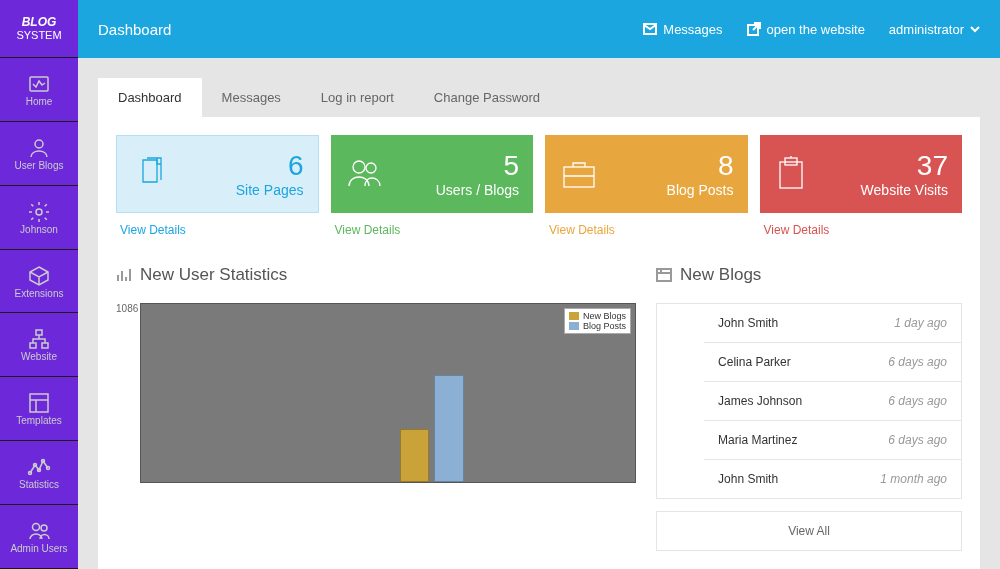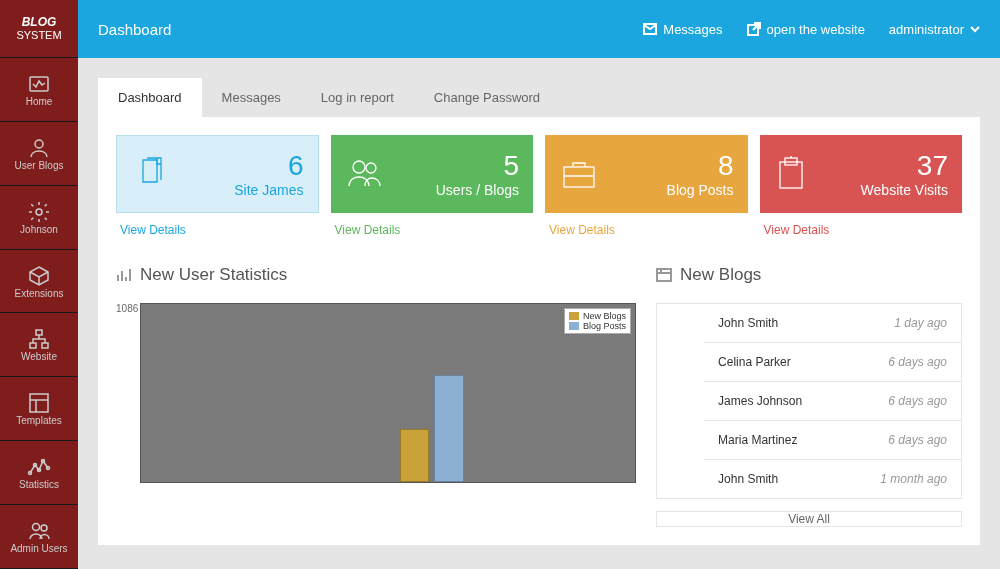--- a/index.html
+++ b/index.html
@@ -1,17 +1,17 @@
 <!DOCTYPE html>
 <html><head>
 <meta charset="utf-8">
 <style>
 * { box-sizing: border-box; margin: 0; padding: 0; }
 body { font-family: Arial, Helvetica, sans-serif; background: #e5e5e5; color: #333; width: 1000px; height: 569px; overflow: hidden; }
-.sidebar { position: absolute; left: 0; top: 0; width: 78px; height: 569px; background: #7f1d1d; display: flex; flex-direction: column; }
+.sidebar { position: absolute; left: 0; top: 0; width: 78px; height: 569px; background: #6d28d9; display: flex; flex-direction: column; }
 .logo { height: 58px; display: flex; flex-direction: column; justify-content: center; align-items: center; color: #fff; font-size: 11px; border-bottom: 1px solid #1a1a1a; }
 .logo .b { font-style: italic; font-weight: bold; font-size: 12px; }
 .nav-item { display: flex; flex-direction: column; align-items: center; justify-content: center; color: #ccc; font-size: 10px; height: 64px; border-bottom: 1px solid #1a1a1a; cursor: pointer; }
 .nav-item svg { width: 24px; height: 24px; stroke: #ccc; fill: none; stroke-width: 1.5; }
 .topbar { position: absolute; left: 78px; top: 0; right: 0; height: 58px; background: #1ba6e0; display: flex; align-items: center; padding: 0 20px; color: #fff; }
 .topbar-title { font-size: 15px; flex: 1; }
 .topbar-right { display: flex; gap: 24px; font-size: 13px; align-items: center; }
 .topbar-link { display: flex; align-items: center; gap: 6px; cursor: pointer; }
 .topbar-link svg { width: 14px; height: 14px; stroke: #fff; fill: none; stroke-width: 2; }
 .main { position: absolute; left: 78px; top: 58px; right: 0; bottom: 0; padding: 20px; overflow: hidden; }
@@ -46,21 +46,21 @@
 .plot { position: absolute; left: 24px; top: 0; right: 0; height: 180px; background: #7a7a7a; border: 1px solid #555; }
 .legend { position: absolute; top: 4px; right: 4px; background: #fff; border: 1px solid #aaa; font-size: 9px; padding: 2px 4px; }
 .legend-row { display: flex; align-items: center; gap: 4px; }
 .legend-sw { width: 10px; height: 8px; }
 .bars { position: absolute; left: 0; bottom: 0; right: 0; height: 100%; }
 .bar { position: absolute; bottom: 0; width: 6%; }
 .blog-list { border: 1px solid #e5e5e5; padding-left: 47px; }
 .blog-row { display: flex; justify-content: space-between; padding: 12px 14px; font-size: 12px; border-bottom: 1px solid #e5e5e5; }
 .blog-row:last-child { border-bottom: none; }
 .blog-when { color: #999; font-style: italic; }
-.view-all { text-align: center; padding: 0; font-size: 12px; border: 1px solid #e5e5e5; margin-top: 12px; cursor: pointer; color: #666; }
+.view-all { text-align: center; padding: 12px; font-size: 12px; border: 1px solid #e5e5e5; margin-top: 12px; cursor: pointer; color: #666; }
 </style>
 </head>
 <body>
 
 <div class="sidebar">
   <div class="logo">
     <span class="b">BLOG</span>
     <span>SYSTEM</span>
   </div>
   <div class="nav-item">
@@ -166,21 +166,21 @@
     <div class="cards">
       <div class="card-wrap">
         <div class="card c-blue">
           <span class="icon"><svg>
                 <path d="M12 6h14v22H12z"></path>
                 <path d="M16 4h14v22"></path>
                 <path d="M26 4v6h4"></path>
               </svg></span>
           <div class="txt">
               <div class="num">6</div>
-              <div class="lbl">Site James</div>
+              <div class="lbl">Site Pages</div>
             </div>
         </div>
         <div class="view-details vd-blue">View Details</div>
       </div>
       <div class="card-wrap">
         <div class="card c-green">
           <span class="icon"><svg>
                 <circle cx="14" cy="13" r="6"></circle>
                 <circle cx="26" cy="14" r="5"></circle>
                 <path d="M4 32c0-6 5-9 10-9s10 3 10 9M20 32c0-5 3-8 7-8s8 3 8 8"></path>

